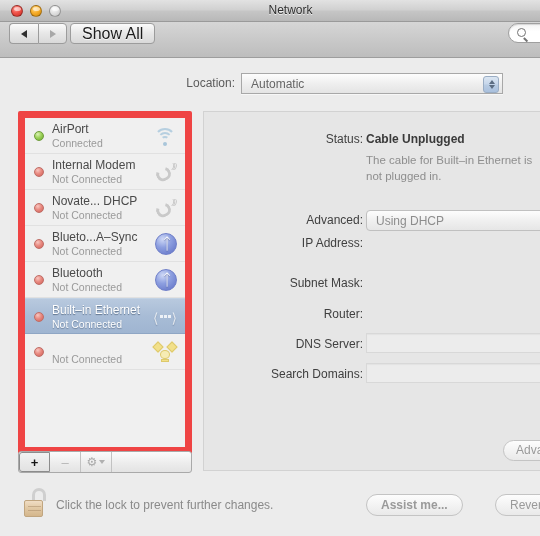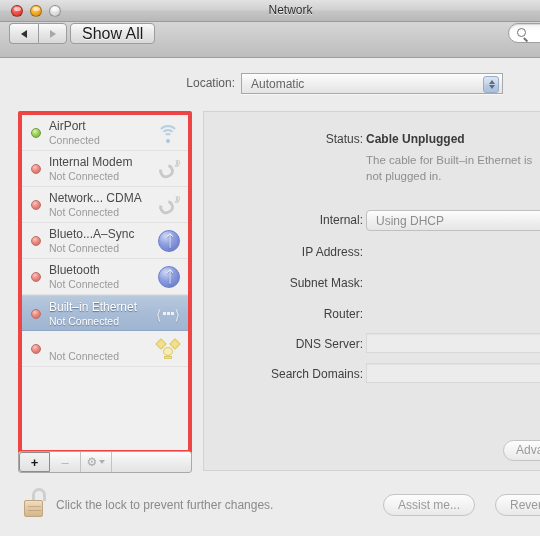--- a/index.html
+++ b/index.html
@@ -110,21 +110,21 @@
   .stepper .up, .stepper .dn {
     position: absolute; left: 5px; width: 0; height: 0;
   }
   .stepper .up { top: 3px; border-left: 3.5px solid transparent; border-right: 3.5px solid transparent; border-bottom: 4px solid #5c6d82; }
   .stepper .dn { bottom: 3px; border-left: 3.5px solid transparent; border-right: 3.5px solid transparent; border-top: 4px solid #5c6d82; }
 
   
   .sidebar {
     position: absolute; left: 18px; top: 111px; width: 174px; height: 343px;
     background: #f0f0f0;
-    border: 4px solid #ef4444;
+    border: 7px solid #ef4444;
     border-radius: 2px;
     overflow: hidden;
     text-decoration: underline;
   }
   .srow {
     position: relative; height: 36px; width: 100%;
     border-bottom: 1px solid #e1e1e1;
   }
   .srow.selected {
     background: linear-gradient(to bottom, #b8c9de 0%, #a8bcd6 50%, #9fb5d1 100%);
@@ -301,21 +301,21 @@
   .lock-text {
     position: absolute; left: 56px; top: 498px; font-size: 12px; color: #8a8a8a;
   }
   .btm-btn {
     position: absolute; top: 494px; height: 22px; padding: 0 14px;
     background: linear-gradient(to bottom, #fdfdfd 0%, #f2f2f2 55%, #e9e9e9 100%);
     border: 1px solid #c4c4c4; border-radius: 11px;
     font-size: 12px; color: #9a9a9a; line-height: 20px;
     white-space: nowrap;
   }
-  .btm-btn.assist { left: 383px; }
+  .btm-btn.assist { left: 366px; font-weight: bold; }
   .btm-btn.revert { left: 495px; }
 </style>
 </head>
 <body>
 
 <div id="window">
 
   <div class="titlebar">
     <div class="traffic">
       <div class="tl close"></div>
@@ -367,21 +367,21 @@
       <span class="sname">Internal Modem</span>
       <span class="sstatus">Not Connected</span>
       <span class="sicon ico-modem">
         <i class="handset"></i>
           <i class="w">)))</i>
       </span>
     </div>
 
     <div class="srow">
       <span class="dot red"></span>
-      <span class="sname">Network... CDMA</span>
+      <span class="sname">Novate... DHCP</span>
       <span class="sstatus">Not Connected</span>
       <span class="sicon ico-modem">
         <i class="handset"></i>
           <i class="w">)))</i>
       </span>
     </div>
 
     <div class="srow">
       <span class="dot red"></span>
       <span class="sname">Blueto...A–Sync</span>
@@ -437,26 +437,26 @@
     </div>
     <div class="lb flex"></div>
   </div>
 
   <div class="pane"></div>
 
   <div class="rowlabel" style="left:203px; top:132px;">Status:</div>
   <div class="status-val">Cable Unplugged</div>
   <div class="status-sub">The cable for Built–in Ethernet is not plugged in.</div>
 
-  <div class="rowlabel" style="left:203px; top:213px;">Internal:</div>
+  <div class="rowlabel" style="left:203px; top:213px;">Advanced:</div>
   <div class="popup" style="top:210px;">
     <span class="val">Using DHCP</span>
   </div>
 
-  <div class="rowlabel" style="left:203px; top:245px;">IP Address:</div>
+  <div class="rowlabel" style="left:203px; top:236px;">IP Address:</div>
   <div class="rowlabel" style="left:203px; top:307px;">Router:</div>
   <div class="rowlabel" style="left:203px; top:276px;">Subnet Mask:</div>
 
   <div class="rowlabel" style="left:203px; top:337px;">DNS Server:</div>
   <div class="textfield" style="top:333px;"></div>
 
   <div class="rowlabel" style="left:203px; top:367px;">Search Domains:</div>
   <div class="textfield" style="top:363px;"></div>
 
   <div class="adv-btn">Advanced...</div>

